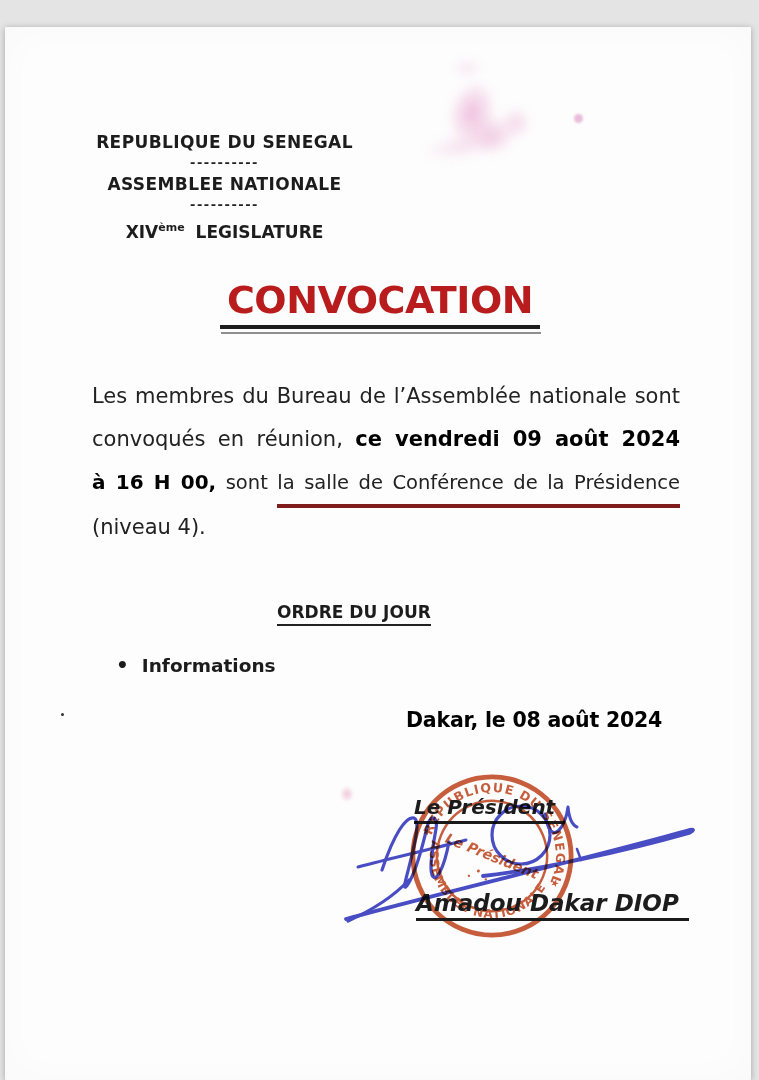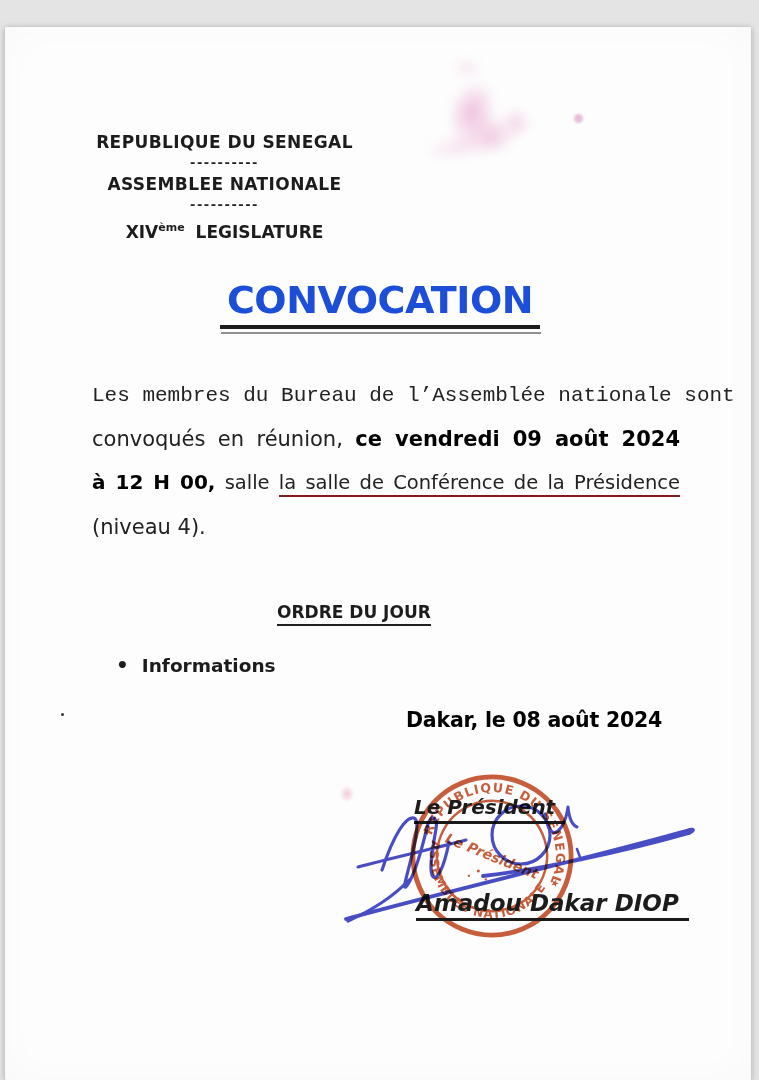--- a/index.html
+++ b/index.html
@@ -19,32 +19,32 @@
   .letterhead{left:62px;top:131px;width:325px;text-align:center;}
   .lh-line{font-weight:bold;font-size:17px;letter-spacing:.4px;line-height:22px;}
   .lh-sep{font-weight:bold;font-size:13px;letter-spacing:1.5px;line-height:20px;color:#222;}
   .lh-leg{font-weight:bold;font-size:17px;line-height:26px;}
   .lh-leg sup{font-size:11px;font-weight:bold;}
   .lh-leg .word{margin-left:11px;}
   
   .title-wrap{left:90px;top:278px;width:580px;text-align:center;}
   .title{
     display:inline-block;font-weight:bold;font-size:38px;letter-spacing:-.5px;
-    color:#1d4ed8;line-height:44px;padding:0 7px 3px 7px;
+    color:#b91c1c;line-height:44px;padding:0 7px 3px 7px;
     border-bottom:4px solid #1e1e1e;
   }
   .title-underline2{left:221px;top:332px;width:320px;height:2px;background:#8f8f8f;}
   
   .pline{left:92px;width:588px;white-space:nowrap;font-size:21px;line-height:32px;
          text-align:justify;text-align-last:justify;color:#222;}
   .pline.l3{font-size:19.5px;}
   .pline.l4{text-align-last:left;}
   .b{font-weight:bold;color:#000000;}
   .l3 .b{font-size:20px;}
-  .u{border-bottom:2px solid #7f1d1d;padding-bottom:1px;}
+  .u{border-bottom:4px solid #7f1d1d;padding-bottom:10px;}
   
   .agenda-head{left:277px;top:587px;font-size:17px;font-weight:bold;}
   .agenda-head span{border-bottom:2px solid #222;padding-bottom:2px;display:inline-block;margin-top:15px;}
   .bullet-row{left:116px;top:652px;display:flex;align-items:baseline;}
   .bullet-dot{font-size:20px;font-weight:bold;margin-right:13px;line-height:26px;}
   .bullet-label{font-size:18.5px;font-weight:bold;}
   
   .dateline{left:406px;top:708px;font-size:20.5px;font-weight:bold;letter-spacing:-.2px;color:#000000;}
   
   .stamp{left:402px;top:766px;width:180px;height:180px;mix-blend-mode:multiply;opacity:.92;z-index:3;}
@@ -83,23 +83,23 @@
   <div class="lh-line">ASSEMBLEE NATIONALE</div>
   <div class="lh-sep">----------</div>
   <div class="lh-leg"><span>XIV</span><sup>ème</sup><span class="word">LEGISLATURE</span></div>
 </div>
 
 <div class="abs title-wrap">
   <span class="title">CONVOCATION</span>
 </div>
 <div class="abs title-underline2"></div>
 
-<div class="abs pline" style="top:380px;font-family:Liberation Mono, monospace;"><span>Les membres du Bureau de l’Assemblée nationale sont</span></div>
+<div class="abs pline" style="top:380px;"><span>Les membres du Bureau de l’Assemblée nationale sont</span></div>
 <div class="abs pline" style="top:423px;"><span>convoqués en réunion,</span> <span class="b">ce vendredi 09 août 2024</span></div>
-<div class="abs pline l3" style="top:466px;"><span class="b">à 12 H 00,</span> <span>salle</span> <span class="u">la salle de Conférence de la Présidence</span></div>
+<div class="abs pline l3" style="top:466px;"><span class="b">à 16 H 00,</span> <span>sont</span> <span class="u">la salle de Conférence de la Présidence</span></div>
 <div class="abs pline l4" style="top:511px;"><span>(niveau 4).</span></div>
 
 <div class="abs agenda-head"><span>ORDRE DU JOUR</span></div>
 <div class="abs bullet-row">
   <span class="bullet-dot">•</span>
   <span class="bullet-label">Informations</span>
 </div>
 
 <div class="abs dateline">Dakar, le 08 août 2024</div>
 

